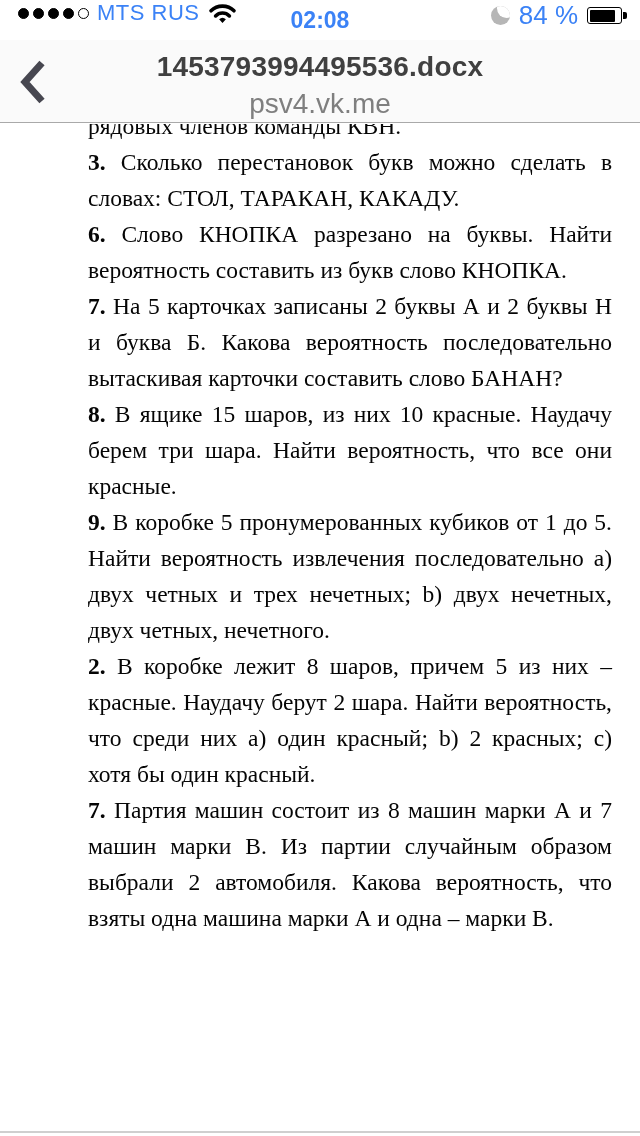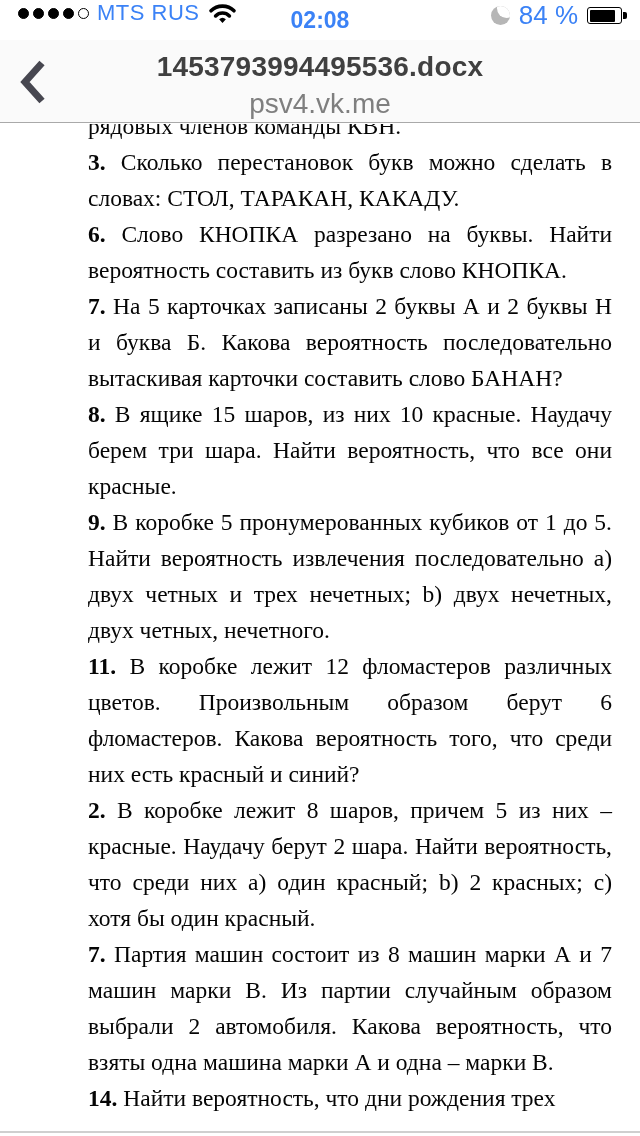--- a/index.html
+++ b/index.html
@@ -147,21 +147,19 @@
   </div>
 
   <div class="document">
     <div class="doc-content" id="doc-content">
         <p>рядовых членов команды КВН.</p>
         <p><b>3.</b> Сколько перестановок букв можно сделать в словах: СТОЛ, ТАРАКАН, КАКАДУ.</p>
         <p><b>6.</b> Слово КНОПКА разрезано на буквы. Найти вероятность составить из букв слово КНОПКА.</p>
         <p><b>7.</b> На 5 карточках записаны 2 буквы А и 2 буквы Н и буква Б. Какова вероятность последовательно вытаскивая карточки составить слово БАНАН?</p>
         <p><b>8.</b> В ящике 15 шаров, из них 10 красные. Наудачу берем три шара. Найти вероятность, что все они красные.</p>
         <p><b>9.</b> В коробке 5 пронумерованных кубиков от 1 до 5. Найти вероятность извлечения последовательно а) двух четных и трех нечетных; b) двух нечетных, двух четных, нечетного.</p>
-        <p><b>11.</b> В коробке лежит 12 фломастеров различных цветов. Произвольным образом берут 6 фломастеров. Какова вероятность того, что среди них есть красный и синий?</p>
         <p><b>2.</b> В коробке лежит 8 шаров, причем 5 из них – красные. Наудачу берут 2 шара. Найти вероятность, что среди них а) один красный; b) 2 красных; c) хотя бы один красный.</p>
         <p><b>7.</b> Партия машин состоит из 8 машин марки А и 7 машин марки В. Из партии случайным образом выбрали 2 автомобиля. Какова вероятность, что взяты одна машина марки А и одна – марки В.</p>
-        <p><b>14.</b> Найти вероятность, что дни рождения трех</p>
       </div>
   </div>
 
   <div class="bottom-divider"></div>
 </div>
 
 </body></html>

